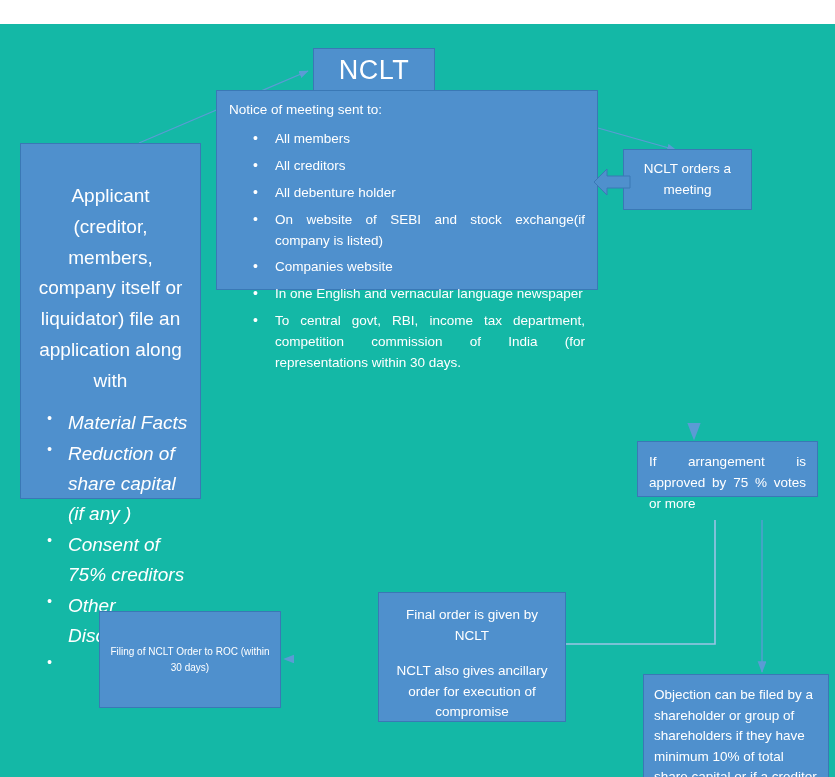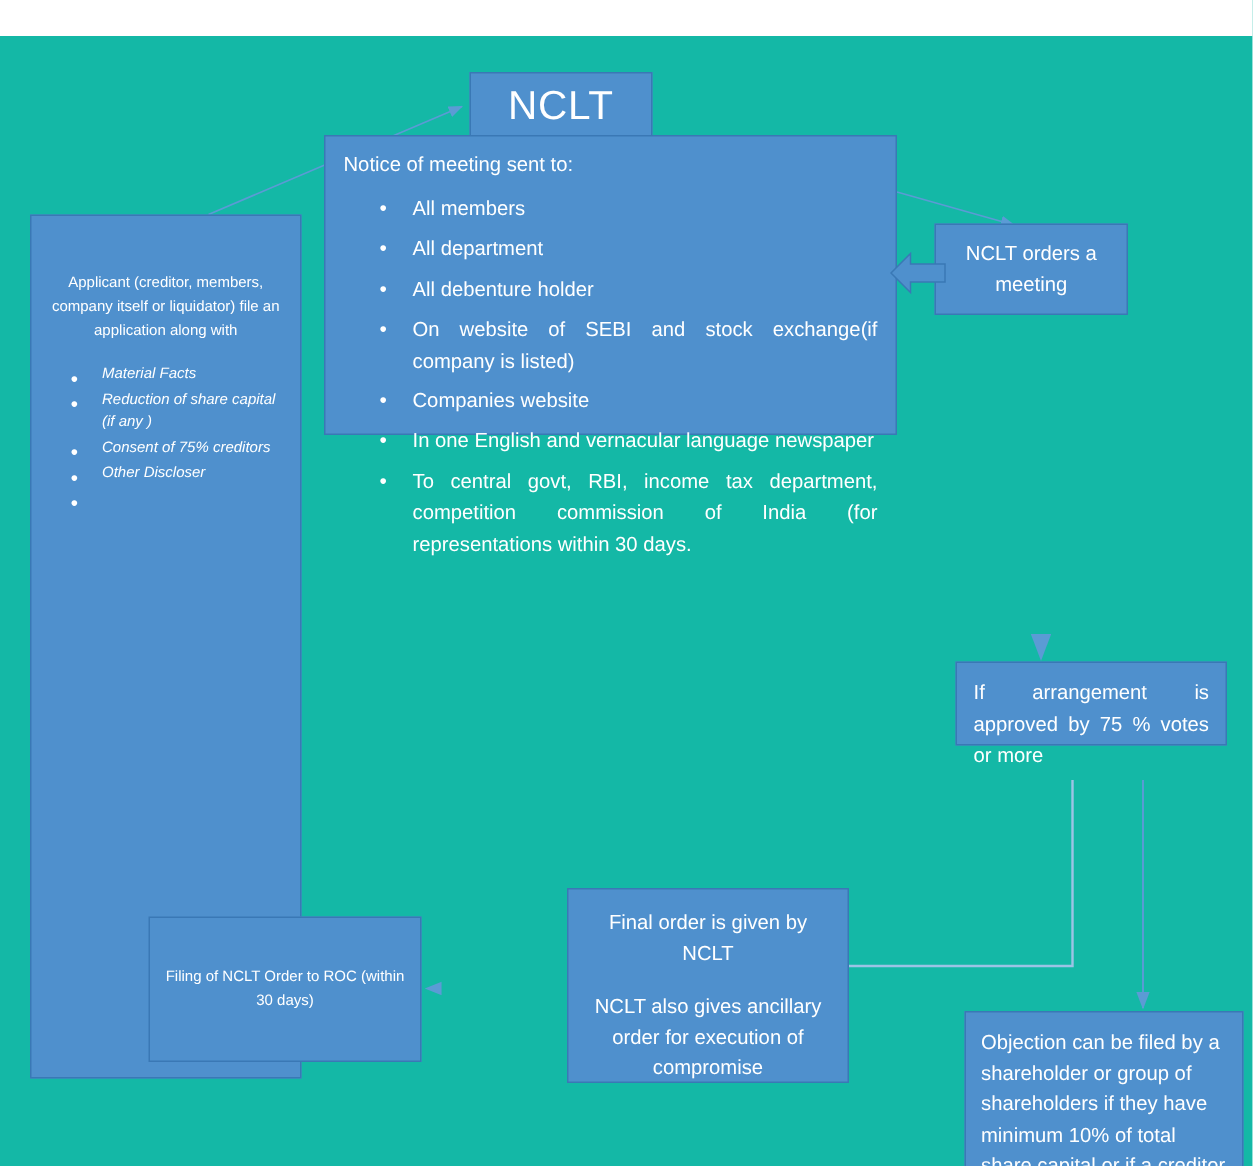--- a/index.html
+++ b/index.html
@@ -91,23 +91,23 @@
     left: -22px;
     top: -1px;
     font-size: 14px;
   }
 
   
   #node-applicant {
     left: 20px;
     top: 119px;
     width: 181px;
-    height: 576px;
+    height: 356px;
     padding: 37px 11px 8px 11px;
-    font-size: 10px;
+    font-size: 19px;
   }
   #node-applicant .lead {
     text-align: center;
     line-height: 1.62;
     margin: 0 0 12px 0;
   }
   #node-applicant ul {
     margin: 0;
     padding-left: 36px;
     list-style: none;
@@ -259,21 +259,21 @@
   </svg>
 
   <div class="node" id="node-nclt">
     <span class="title-text">NCLT</span>
   </div>
 
   <div class="node" id="node-notice">
     <div class="heading">Notice of meeting sent to:</div>
     <ul>
       <li>All members</li>
-      <li>All department</li>
+      <li>All creditors</li>
       <li>All debenture holder</li>
       <li>On website  of SEBI and stock exchange(if company is listed)</li>
       <li>Companies website</li>
       <li>In one English and vernacular language newspaper</li>
       <li>To central govt, RBI, income tax department, competition commission of India (for representations within 30 days.</li>
     </ul>
   </div>
 
   <div class="node" id="node-applicant">
     <div class="lead">Applicant (creditor, members, company itself or liquidator) file an application along with</div>

